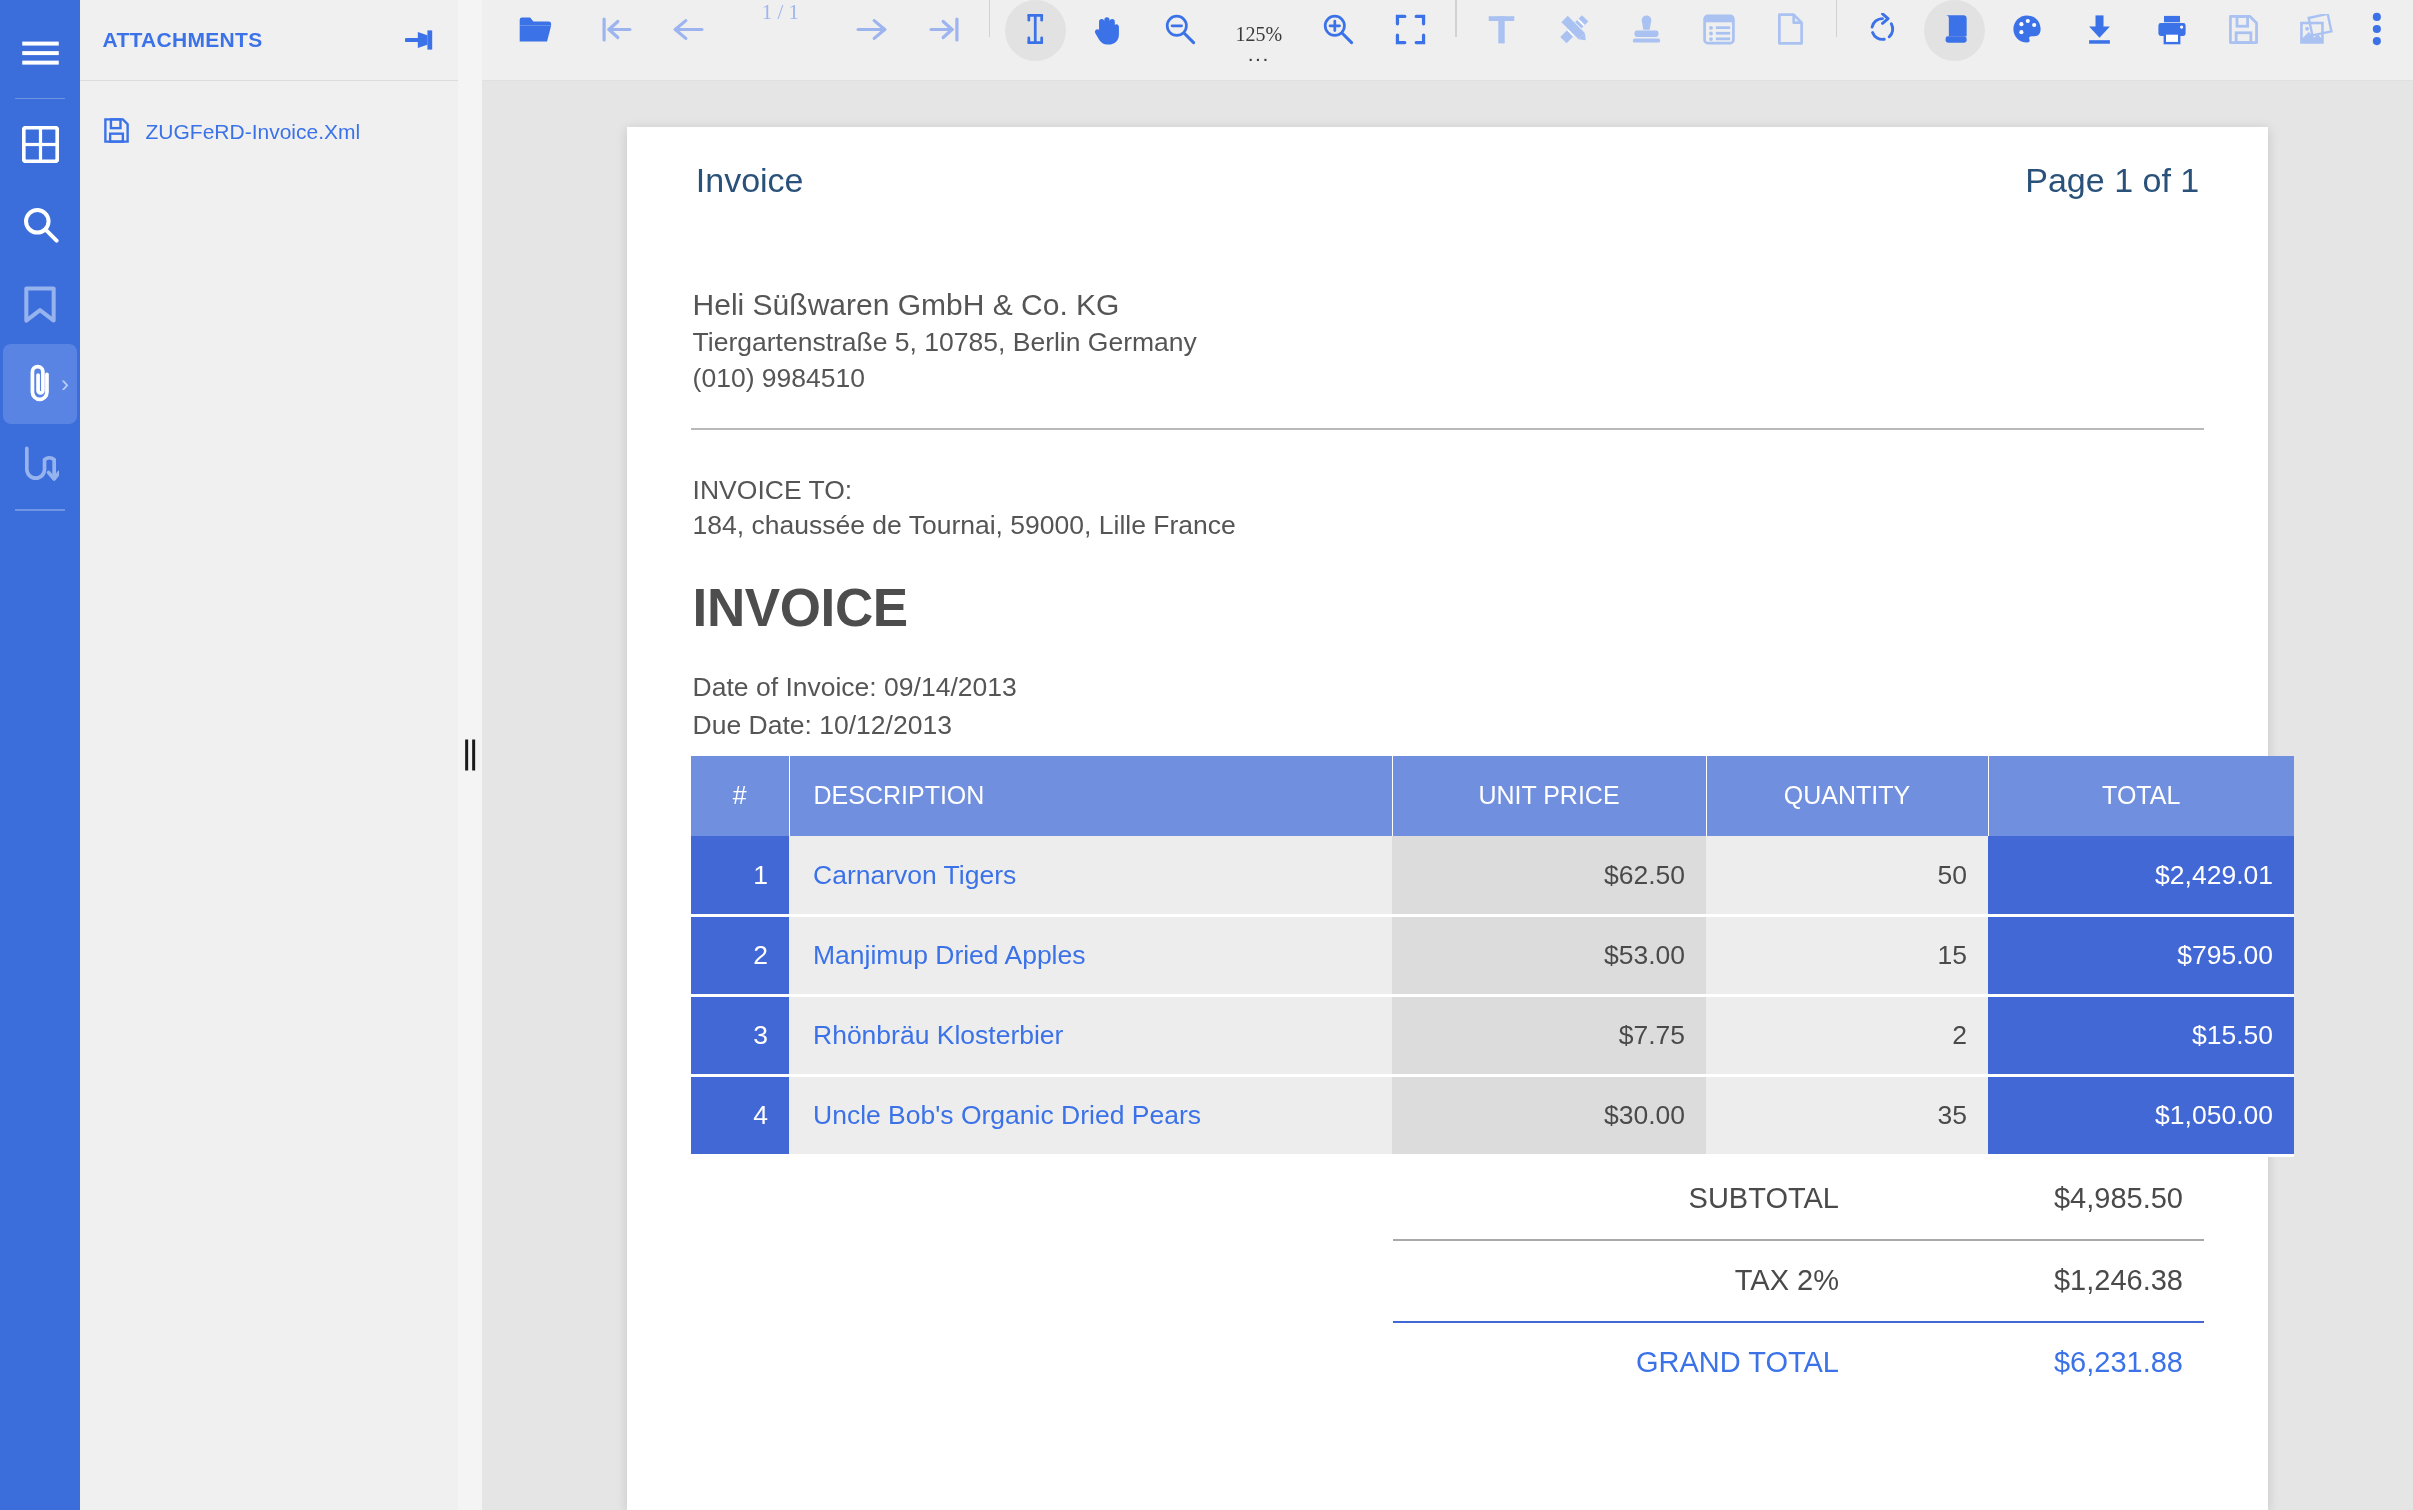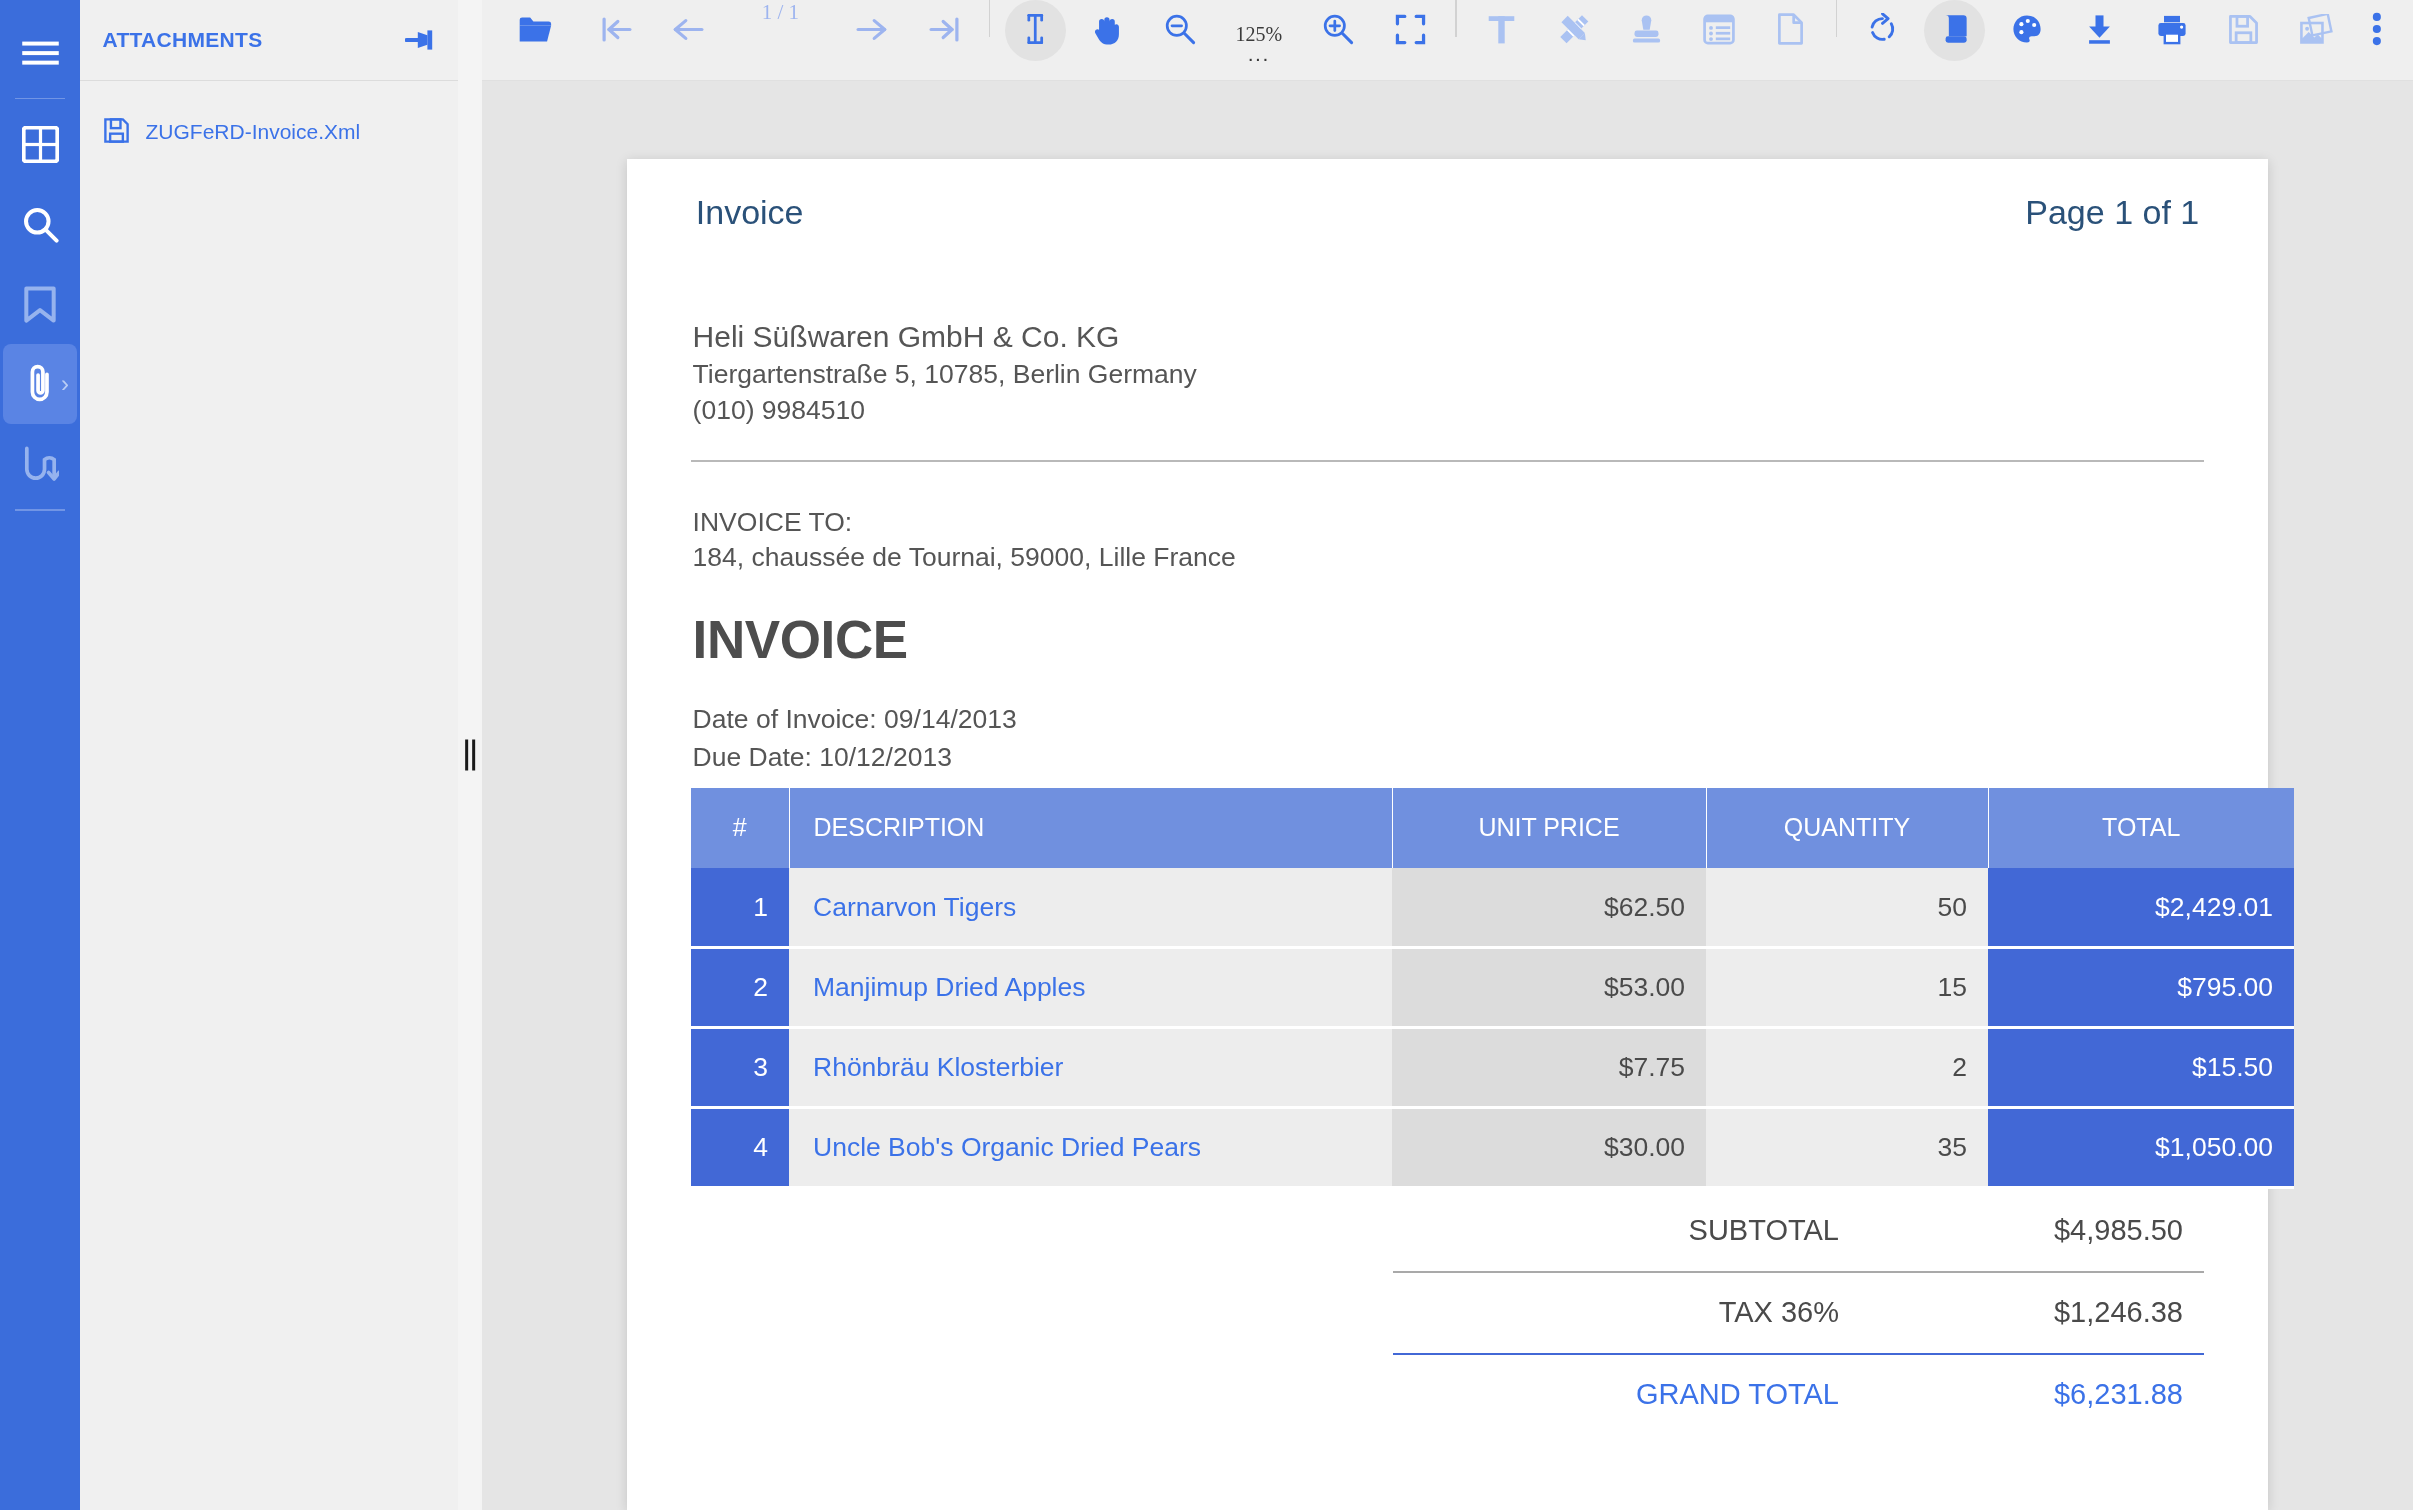--- a/index.html
+++ b/index.html
@@ -117,21 +117,20 @@
     flex: 1 1 auto; background: #e5e5e5;
     overflow: hidden; position: relative;
     display: flex; justify-content: center;
     padding-top: 46px;
   }
   .page {
     width: 1641px; background: #ffffff;
     box-shadow: 0 1.6px 11.3px rgba(0,0,0,0.14);
     padding: 34px 64px 0 64px;
     position: relative;
-    margin-top: 32px;
   }
 
   .doc-head {
     display: flex; justify-content: space-between; align-items: baseline;
     padding: 0 4.8px;
   }
   .doc-head-l { font-size: 34px; color: #2a5179; }
   .doc-head-r { font-size: 34px; color: #2a5179; }
 
   .company { margin-top: 85px; padding-left: 1.6px; }
@@ -665,21 +664,21 @@
             <div class="tot-value">$4,985.50</div>
           </div>
 
           <div class="tot-sep">
             <div class="sp"></div>
               <div class="ln"></div>
           </div>
 
           <div class="tot-row">
             <div class="tot-spacer"></div>
-            <div class="tot-label">TAX 36%</div>
+            <div class="tot-label">TAX 2%</div>
             <div class="tot-value">$1,246.38</div>
           </div>
 
           <div class="tot-sep blue">
             <div class="sp"></div>
               <div class="ln"></div>
           </div>
 
           <div class="tot-row grand">
             <div class="tot-spacer"></div>

